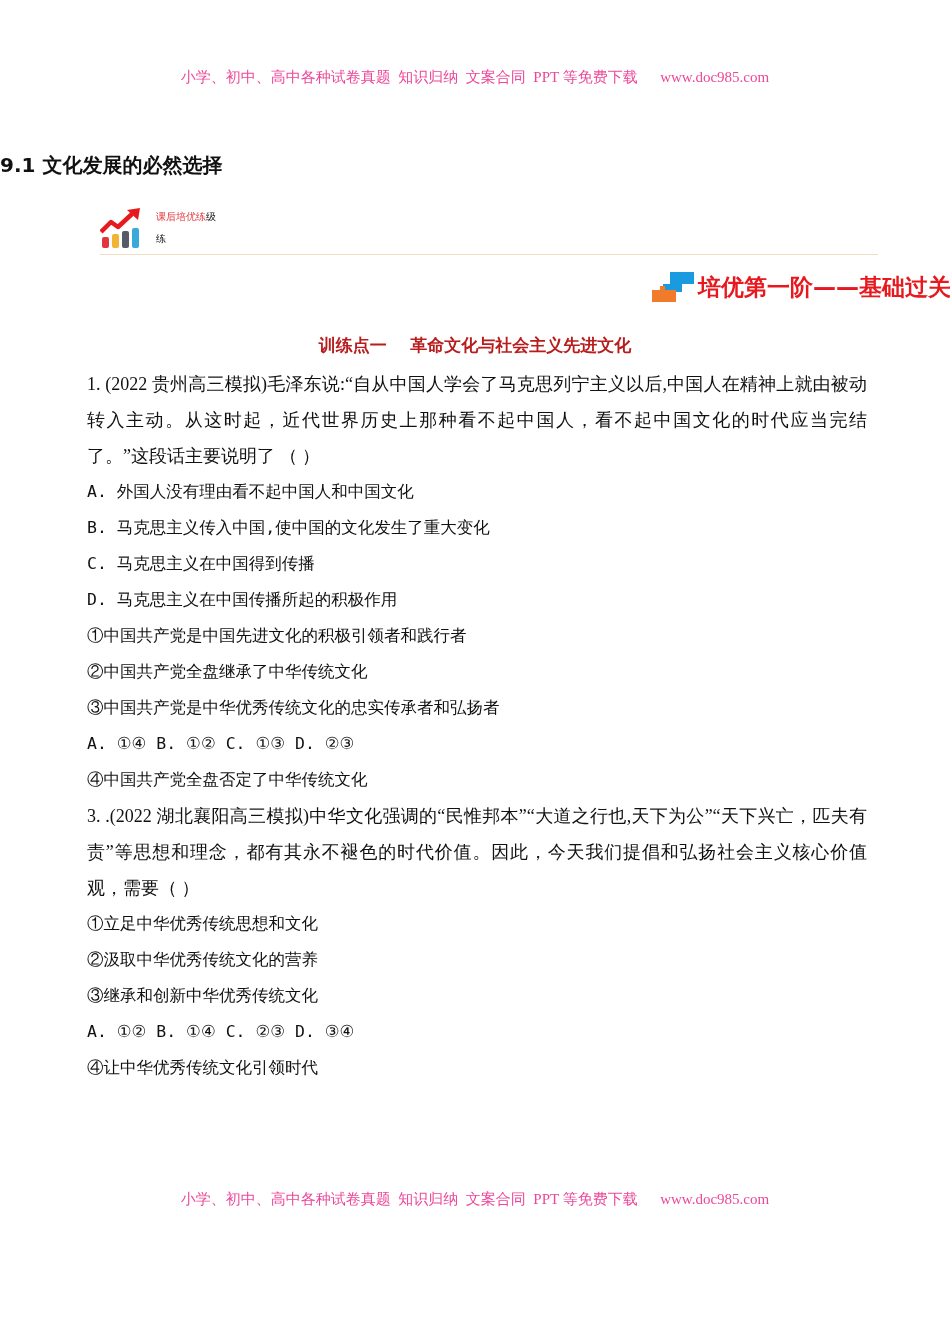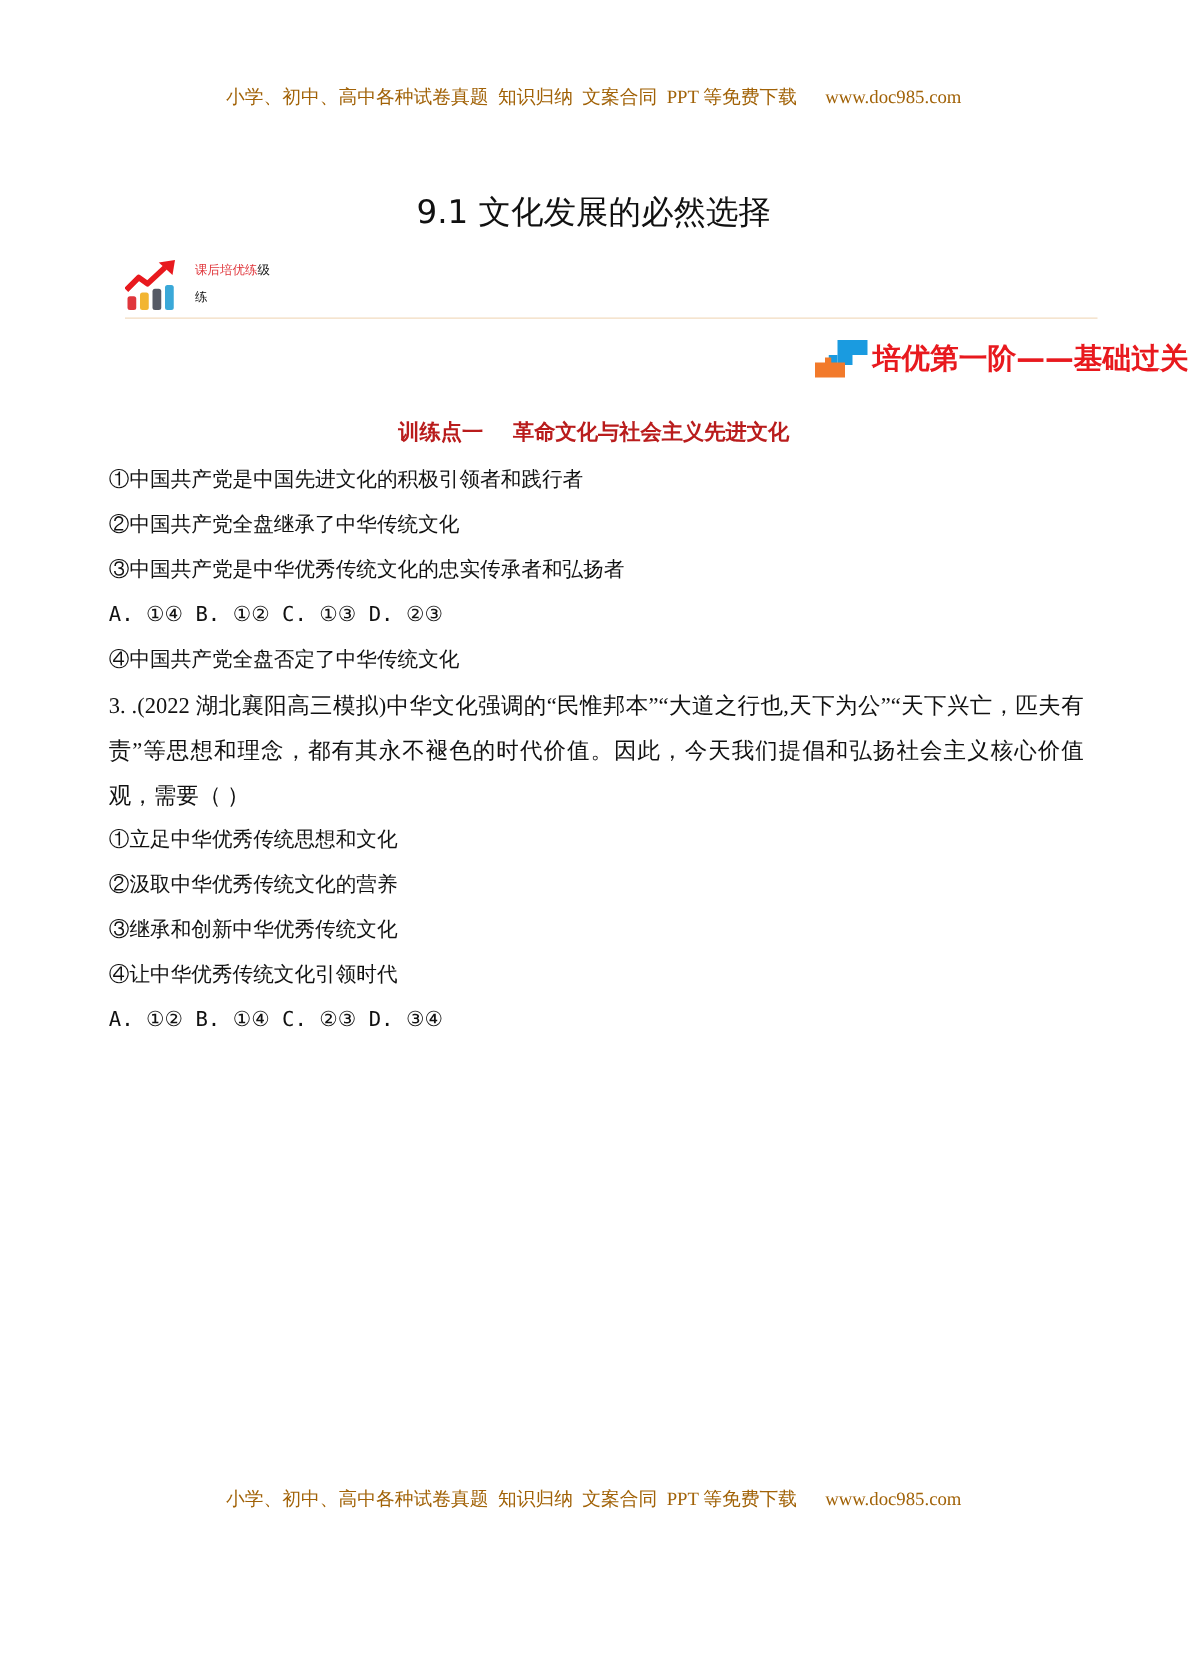--- a/index.html
+++ b/index.html
@@ -15,35 +15,34 @@
       font-family: "DejaVu Serif", "Liberation Serif", serif;
       color: #111;
     }
     .page-header, .page-footer {
       position: absolute;
       left: 0;
       width: 950px;
       text-align: center;
       font-family: "Liberation Serif", "DejaVu Serif", serif;
       font-size: 15px;
-      color: #a16207;
+      color: #ec4899;
       white-space: pre;
     }
     .page-header { top: 68px; }
     .page-footer { top: 1190px; }
 
     .doc-title {
       position: absolute;
       top: 152px;
       left: 0;
       width: 950px;
-      text-align: center;
       font-family: "DejaVu Sans", "Liberation Sans", sans-serif;
-      font-weight: normal;
-      font-size: 26px;
+      font-weight: bold;
+      font-size: 20px;
       color: #111;
     }
 
     .section-badge {
       position: absolute;
       top: 206px;
       left: 100px;
       display: flex;
       align-items: flex-start;
     }
@@ -166,29 +165,36 @@
       <path d="M2 20 h8 v-4 h5 v4 h11 v12 h-24 z" fill="#f27a2b"></path>
     </svg>
   </div>
   <span class="level-text">培优第一阶——基础过关练</span>
 </div>
 
 <div class="point-heading">训练点一    革命文化与社会主义先进文化</div>
 
 <div class="content">
   <div>
+    <p class="stem">1. (2022 贵州高三模拟)毛泽东说:“自从中国人学会了马克思列宁主义以后,中国人在精神上就由被动转入主动。从这时起，近代世界历史上那种看不起中国人，看不起中国文化的时代应当完结了。”这段话主要说明了 （    ）</p>
+    <p class="opt">A. 外国人没有理由看不起中国人和中国文化</p>
+    <p class="opt">B. 马克思主义传入中国,使中国的文化发生了重大变化</p>
+    <p class="opt">C. 马克思主义在中国得到传播</p>
+    <p class="opt">D. 马克思主义在中国传播所起的积极作用</p>
+  </div>
+  <div>
     <p class="opt">①中国共产党是中国先进文化的积极引领者和践行者</p>
     <p class="opt">②中国共产党全盘继承了中华传统文化</p>
     <p class="opt">③中国共产党是中华优秀传统文化的忠实传承者和弘扬者</p>
     <p class="opt">A. ①④  B. ①②  C. ①③  D. ②③</p>
     <p class="opt">④中国共产党全盘否定了中华传统文化</p>
   </div>
   <div>
     <p class="stem">3. .(2022 湖北襄阳高三模拟)中华文化强调的“民惟邦本”“大道之行也,天下为公”“天下兴亡，匹夫有责”等思想和理念，都有其永不褪色的时代价值。因此，今天我们提倡和弘扬社会主义核心价值观，需要（  ）</p>
     <p class="opt">①立足中华优秀传统思想和文化</p>
     <p class="opt">②汲取中华优秀传统文化的营养</p>
     <p class="opt">③继承和创新中华优秀传统文化</p>
+    <p class="opt">A. ①②  B. ①④  C. ②③  D. ③④</p>
     <p class="opt">④让中华优秀传统文化引领时代</p>
-    <p class="opt">A. ①②  B. ①④  C. ②③  D. ③④</p>
   </div>
 </div>
 
 <div class="page-footer">小学、初中、高中各种试卷真题  知识归纳  文案合同  PPT 等免费下载      www.doc985.com</div>
 
 </body></html>

